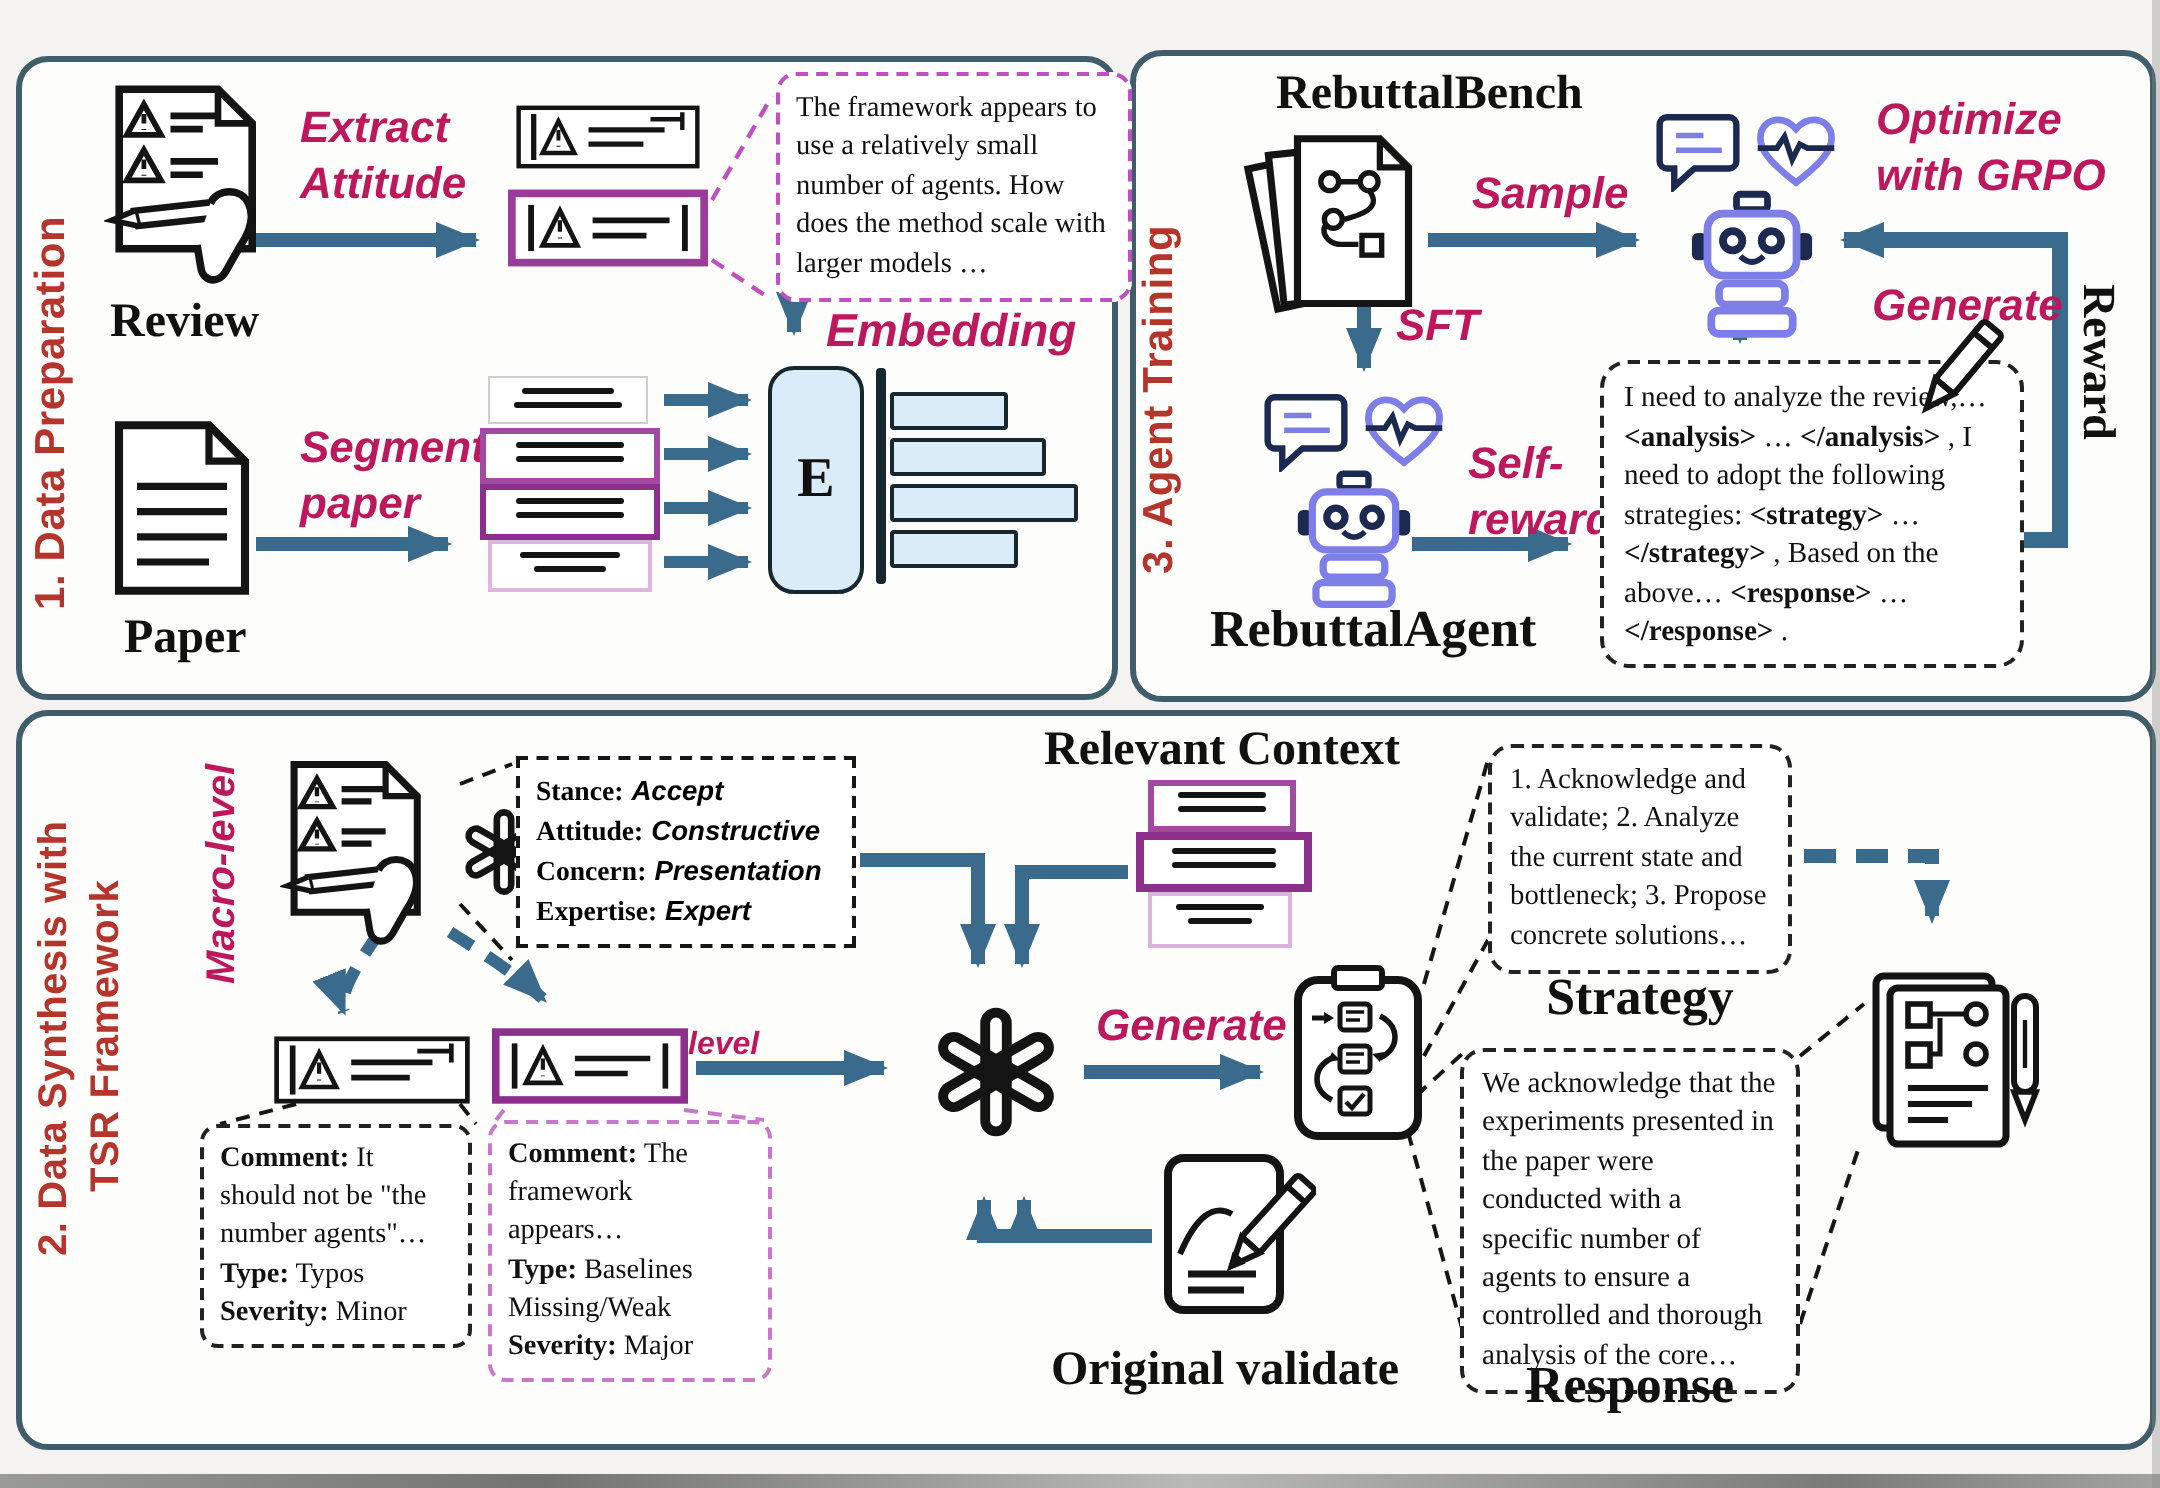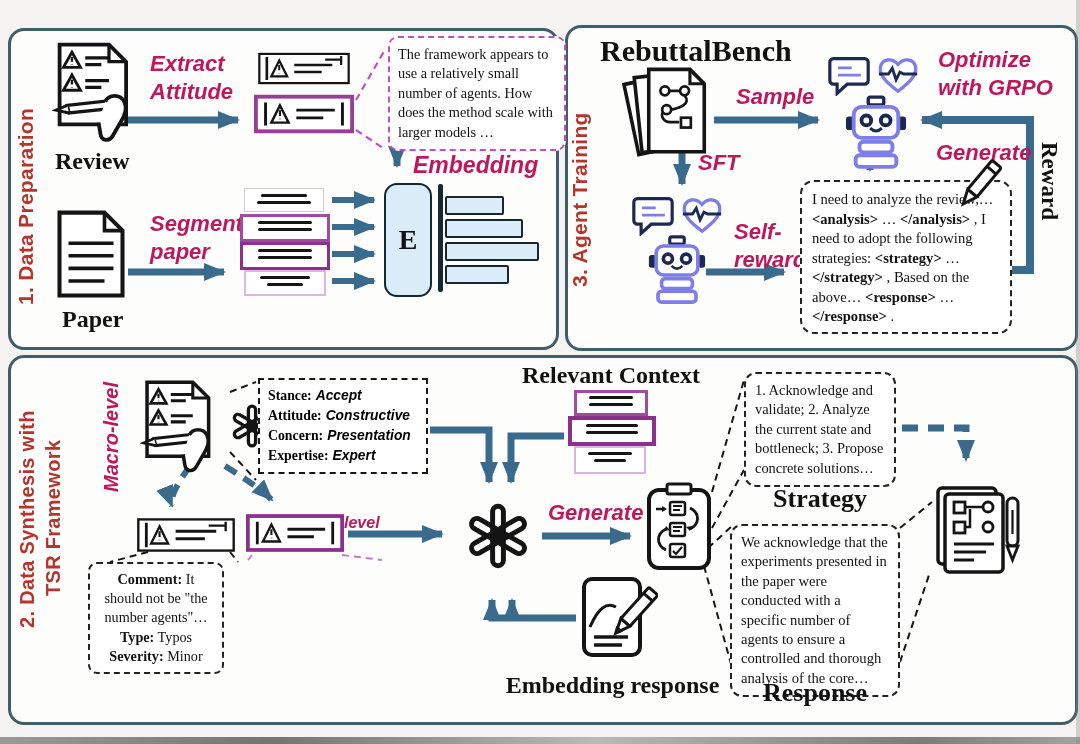--- a/index.html
+++ b/index.html
@@ -185,21 +185,21 @@
     </div>
     <div class="abs" style="left:4px;top:82px;width:78px;height:22px;border:2px solid #ddb5dd;background:#fff;">
       <div class="segline" style="width:64%;margin-top:4px;"></div>
         <div class="segline" style="width:46%;"></div>
     </div>
   </div>
 
 
   <div class="abs redlab" style="left:568px;top:85px;height:230px;font-size:21px;">3. Agent Training</div>
 
-  <div class="abs serifb" style="left:600px;top:34px;font-size:30px;">RebuttalBench</div>
+  <div class="abs serifb" style="left:638px;top:34px;font-size:24px;">RebuttalBench</div>
 
   <div class="abs" style="left:622px;top:64px;">
     <svg width="92" height="94" viewBox="0 0 95 105">
       <rect x="6" y="16" width="58" height="80" fill="#fff" stroke="#141414" stroke-width="4" transform="rotate(-12 35 56)"></rect>
       <rect x="14" y="12" width="58" height="84" fill="#fff" stroke="#141414" stroke-width="4" transform="rotate(-6 43 54)"></rect>
       <path d="M26,6 H72 L88,22 V98 H26 Z" fill="#fff" stroke="#141414" stroke-width="4"></path>
       <path d="M72,6 V22 H88" fill="none" stroke="#141414" stroke-width="3.5"></path>
       <circle cx="44" cy="30" r="5" fill="#fff" stroke="#141414" stroke-width="3"></circle>
       <circle cx="66" cy="30" r="5" fill="#fff" stroke="#141414" stroke-width="3"></circle>
       <path d="M49,30 H61 M66,35 c8,10 -6,14 -14,16 M46,51 c-10,4 -4,14 4,14 h10" fill="none" stroke="#141414" stroke-width="3"></path>
@@ -264,20 +264,21 @@
       <rect x="1" y="22" width="8" height="14" rx="3" fill="#1c2a52"></rect>
       <rect x="55" y="22" width="8" height="14" rx="3" fill="#1c2a52"></rect>
       <rect x="9" y="12" width="46" height="32" rx="8" fill="#fff" stroke="#7d7ee8" stroke-width="4"></rect>
       <circle cx="22" cy="26" r="5" fill="#fff" stroke="#1c2a52" stroke-width="4"></circle>
       <circle cx="42" cy="26" r="5" fill="#fff" stroke="#1c2a52" stroke-width="4"></circle>
       <path d="M26,34 q6,6 12,0" fill="none" stroke="#1c2a52" stroke-width="3"></path>
       <rect x="15" y="48" width="34" height="11" rx="4" fill="#fff" stroke="#7d7ee8" stroke-width="4"></rect>
       <rect x="11" y="62" width="42" height="12" rx="4" fill="#fff" stroke="#7d7ee8" stroke-width="4"></rect>
     </svg>
   </div>
+  <div class="abs serifb" style="left:605px;top:300px;font-size:26px;">RebuttalAgent</div>
 
   <div class="abs dashbox" style="left:800px;top:180px;width:212px;height:154px;border-radius:14px;padding:8px 10px;box-sizing:border-box;">
     <p class="tracep" style="font-size:14.6px;">
       <span>I need to analyze the review,… </span><b>&lt;analysis&gt;</b><span> … </span><b>&lt;/analysis&gt;</b><span> , I need to adopt the following strategies: </span><b>&lt;strategy&gt;</b><span> … </span><b>&lt;/strategy&gt;</b><span> , Based on the above… </span><b>&lt;response&gt;</b><span> … </span><b>&lt;/response&gt;</b><span> .</span>
     </p>
   </div>
   <div class="abs" style="left:952px;top:156px;">
     <svg width="56" height="56" viewBox="0 0 56 56">
       <g transform="rotate(40 28 28)" fill="#fff" stroke="#141414" stroke-width="3">
         <rect x="22" y="2" width="12" height="38" rx="2"></rect>
@@ -346,24 +347,29 @@
     <svg width="98" height="40" viewBox="0 0 104 40">
       <rect x="2" y="2" width="100" height="36" fill="#fff" stroke="currentColor" stroke-width="4"></rect>
       <line x1="12" y1="8" x2="12" y2="32" stroke="#141414" stroke-width="3"></line>
       <path d="M27,11 L18,29 H36 Z" fill="#fff" stroke="#141414" stroke-width="2.5"></path>
       <path d="M27,16 V22 M27,25 v.5" stroke="#141414" stroke-width="2.2"></path>
       <path d="M44,16 H84 M44,24 H72" stroke="#141414" stroke-width="3"></path>
       <line x1="92" y1="8" x2="92" y2="32" stroke="#141414" stroke-width="3"></line>
     </svg>
   </div>
 
-  <div class="abs dashbox" style="left:88px;top:562px;width:136px;border-radius:9px;padding:6px 8px;box-sizing:border-box;text-align:center;">
+  <div class="abs dashbox" style="left:100px;top:562px;width:136px;border-radius:9px;padding:6px 8px;box-sizing:border-box;">
     <div class="crow stext" style="font-size:14.2px;"><b>Comment:</b> <span>It should not be "the number agents"…</span></div>
     <div class="crow stext" style="font-size:14.2px;"><b>Type:</b> <span>Typos</span></div>
     <div class="crow stext" style="font-size:14.2px;"><b>Severity:</b> <span>Minor</span></div>
+  </div>
+  <div class="abs dashbox" style="left:244px;top:560px;width:142px;border-color:#c878c8;border-radius:9px;padding:6px 8px;box-sizing:border-box;">
+    <div class="crow stext" style="font-size:14.2px;"><b>Comment:</b> <span>The framework appears…</span></div>
+    <div class="crow stext" style="font-size:14.2px;"><b>Type:</b> <span>Baselines Missing/Weak</span></div>
+    <div class="crow stext" style="font-size:14.2px;"><b>Severity:</b> <span>Major</span></div>
   </div>
 
 
   <div class="abs" style="left:462px;top:500px;">
     <svg width="72" height="72" viewBox="0 0 80 80">
       <g stroke="#141414" stroke-width="5.5" fill="none">
         <rect x="34" y="7" width="12" height="34" rx="6" transform="rotate(0 40 40)"></rect>
         <rect x="34" y="7" width="12" height="34" rx="6" transform="rotate(60 40 40)"></rect>
         <rect x="34" y="7" width="12" height="34" rx="6" transform="rotate(120 40 40)"></rect>
         <rect x="34" y="7" width="12" height="34" rx="6" transform="rotate(180 40 40)"></rect>
@@ -417,21 +423,21 @@
       <path d="M10,50 q12,-28 26,-20" fill="none" stroke="#141414" stroke-width="3"></path>
       <path d="M14,60 H48 M14,68 H42" stroke="#141414" stroke-width="3.5"></path>
       <g transform="rotate(42 52 38)" fill="#fff" stroke="#141414" stroke-width="3">
         <rect x="46" y="6" width="12" height="42" rx="2"></rect>
         <line x1="46" y1="14" x2="58" y2="14"></line>
         <path d="M46,48 L52,62 L58,48 Z"></path>
         <path d="M49,56 L52,62 L55,56" fill="#141414"></path>
       </g>
     </svg>
   </div>
-  <div class="abs serifb" style="left:505px;top:672px;width:215px;text-align:center;font-size:24px;">Embedding response</div>
+  <div class="abs serifb" style="left:505px;top:672px;width:215px;text-align:center;font-size:24px;">Original validate</div>
 
   <div class="abs dashbox" style="left:744px;top:372px;width:152px;border-radius:12px;padding:7px 9px;box-sizing:border-box;">
     <div class="stext" style="font-size:14.4px;line-height:1.35;">1. Acknowledge and validate; 2. Analyze the current state and bottleneck; 3. Propose concrete solutions…</div>
   </div>
   <div class="abs serifb" style="left:744px;top:484px;width:152px;text-align:center;font-size:26px;">Strategy</div>
 
   <div class="abs dashbox" style="left:730px;top:524px;width:170px;border-radius:12px;padding:7px 9px;box-sizing:border-box;">
     <div class="stext" style="font-size:14.6px;line-height:1.33;">We acknowledge that the experiments presented in the paper were conducted with a specific number of agents to ensure a controlled and thorough analysis of the core…</div>
   </div>
   <div class="abs serifb" style="left:730px;top:678px;width:170px;text-align:center;font-size:26px;">Response</div>

